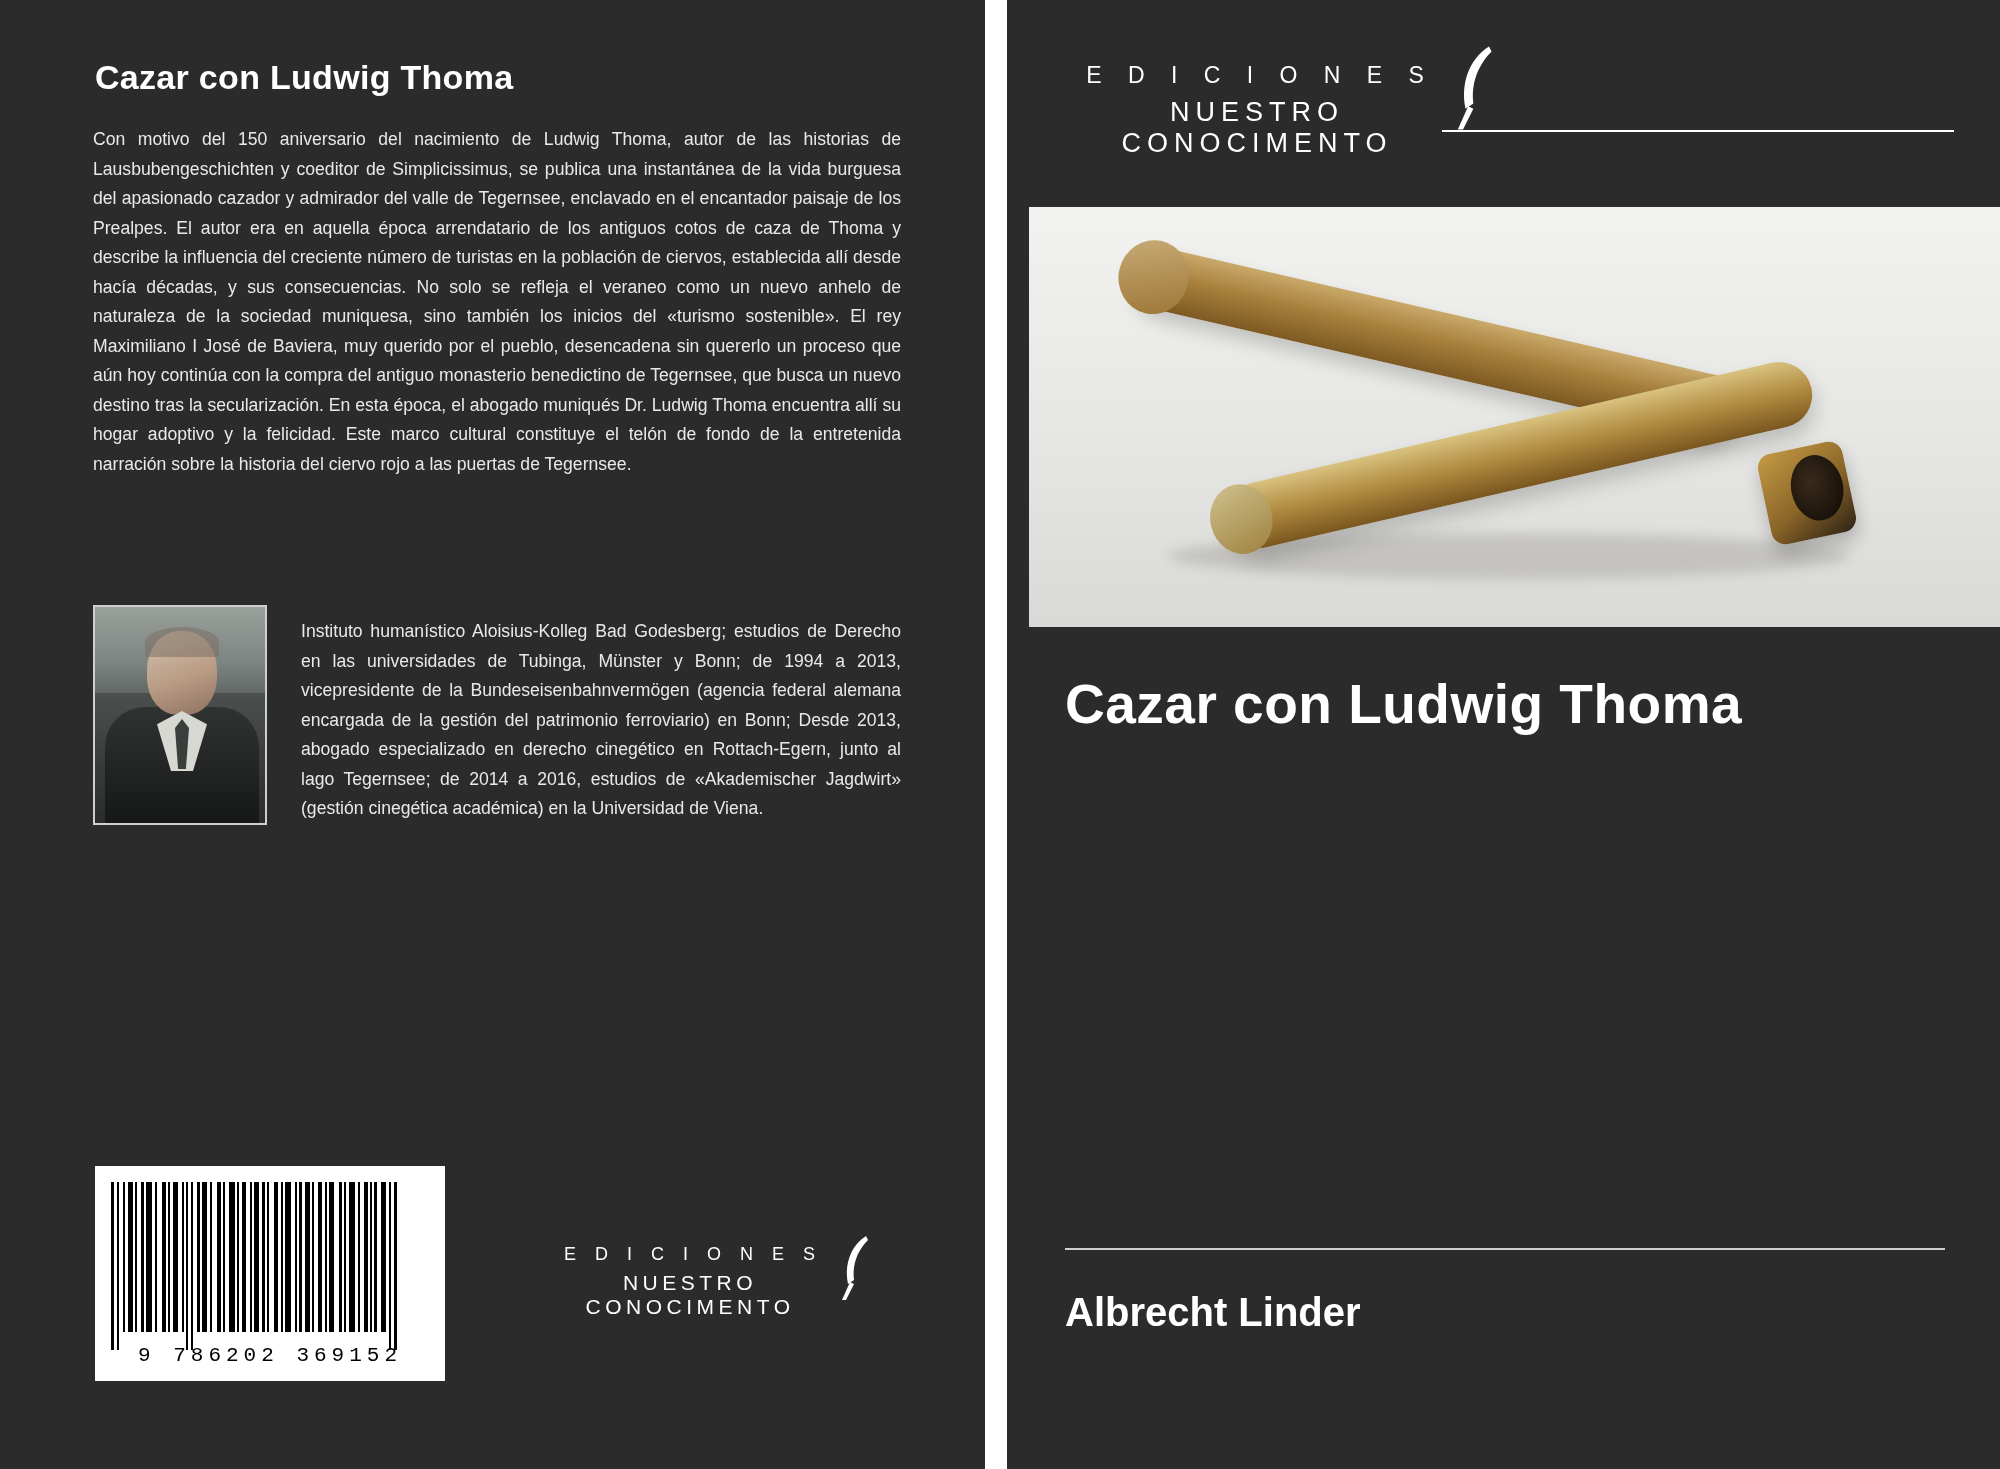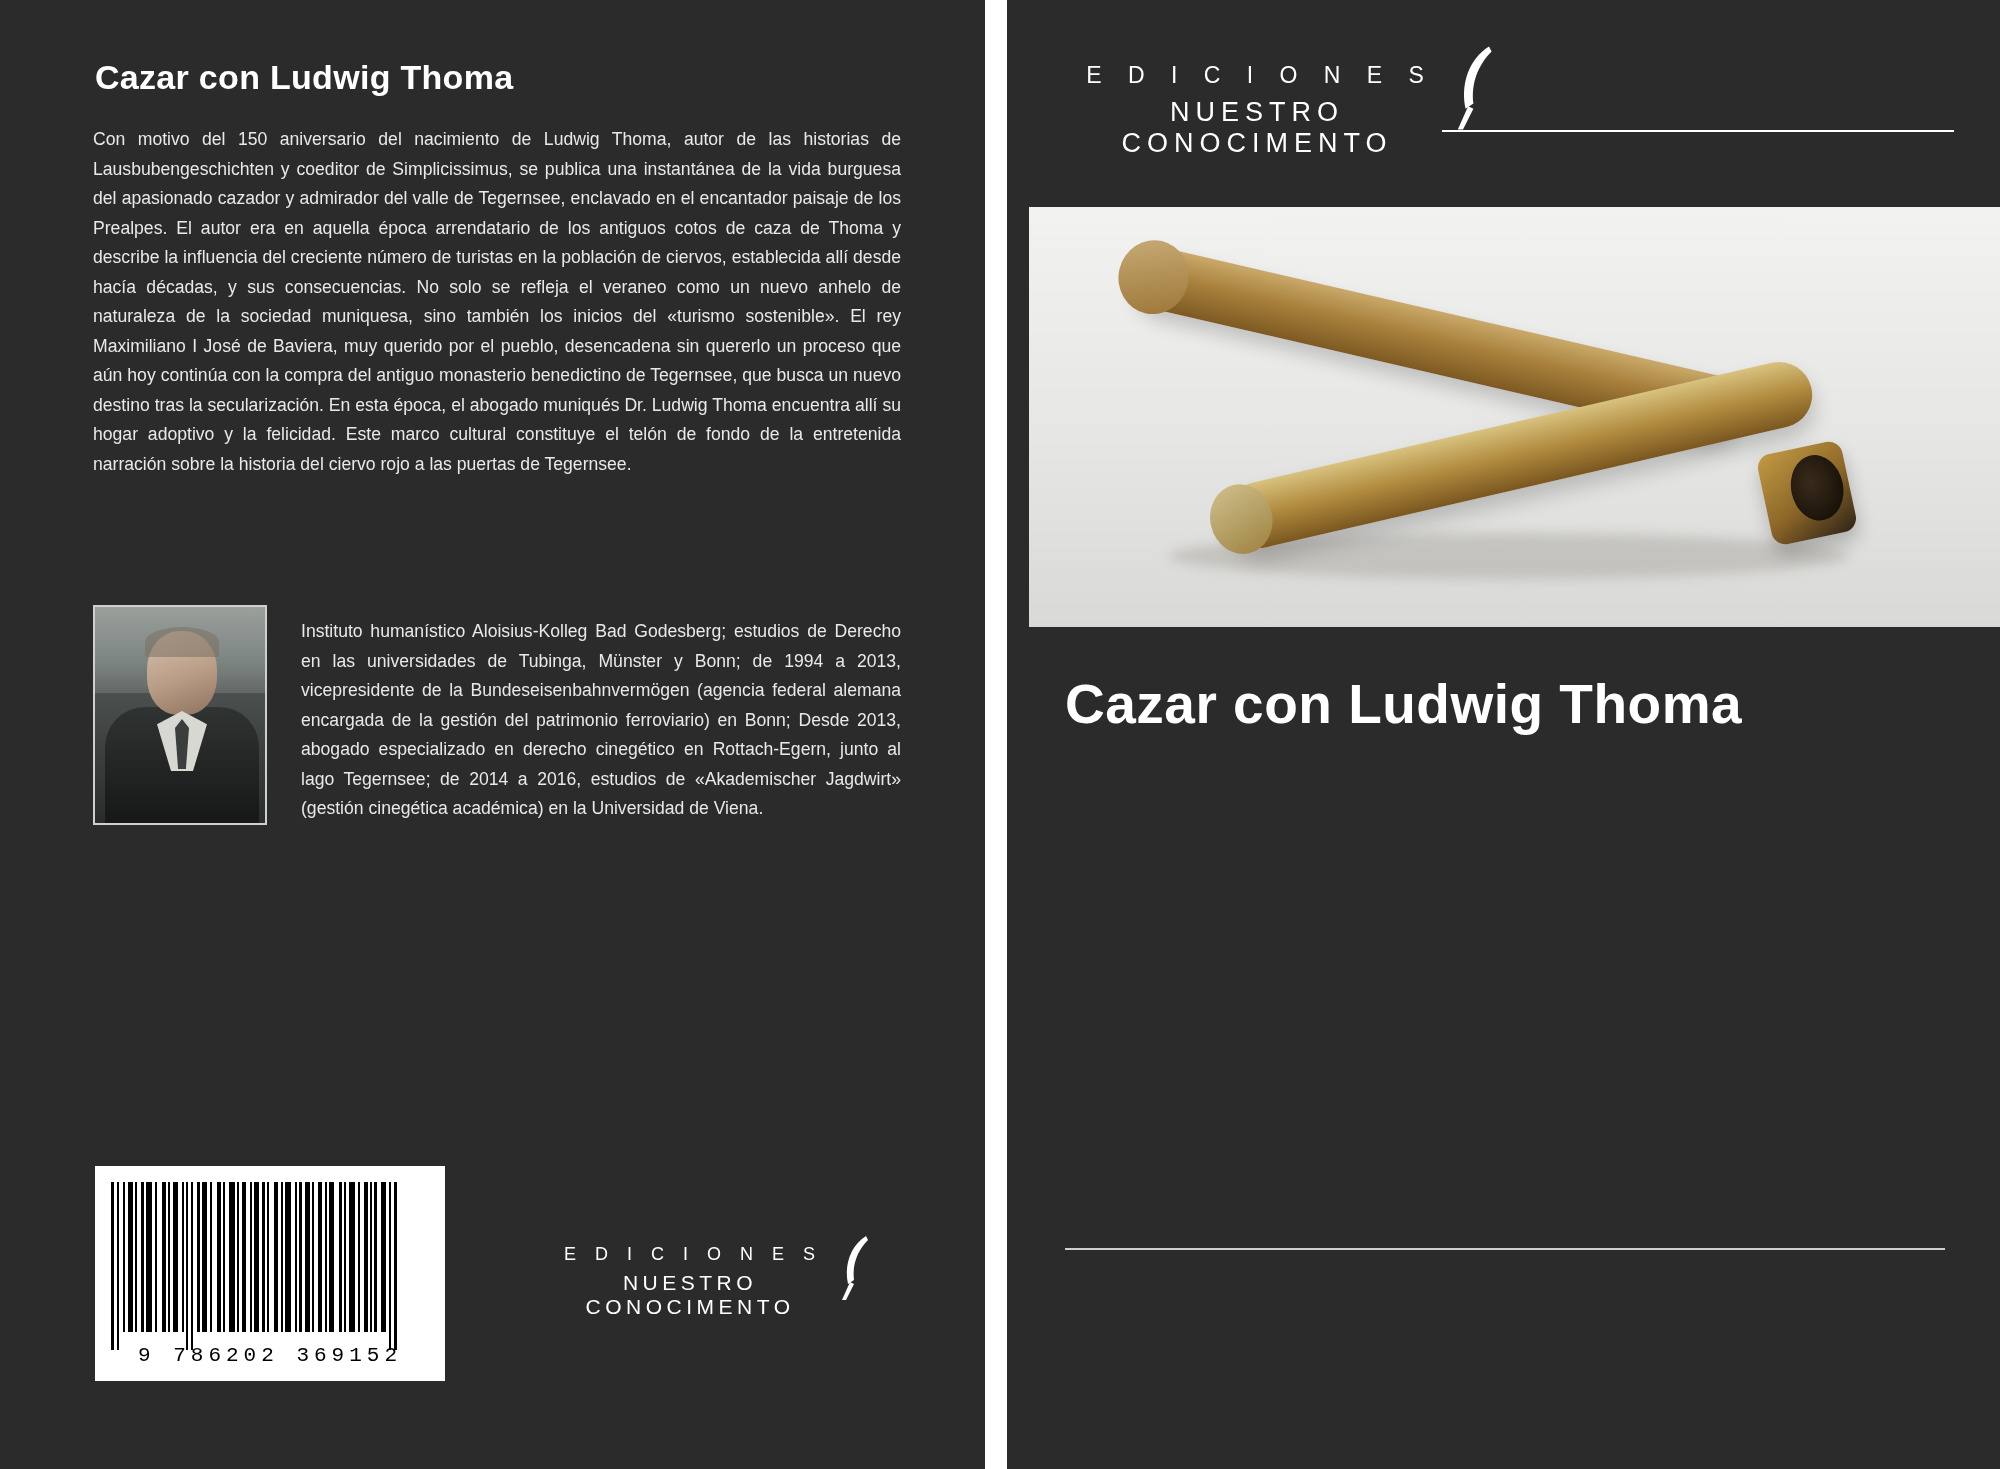--- a/index.html
+++ b/index.html
@@ -479,15 +479,16 @@
     <div class="cover-photo">
       <div class="photo-shadow"></div>
       <div class="antler-a"></div>
       <div class="antler-b"></div>
       <div class="antler-tip"></div>
     </div>
 
     <div class="front-title">Cazar con Ludwig Thoma</div>
 
     <div class="front-rule"></div>
+    <div class="front-author">Albrecht Linder</div>
   </div>
 
 </div>
 
 </body></html>

